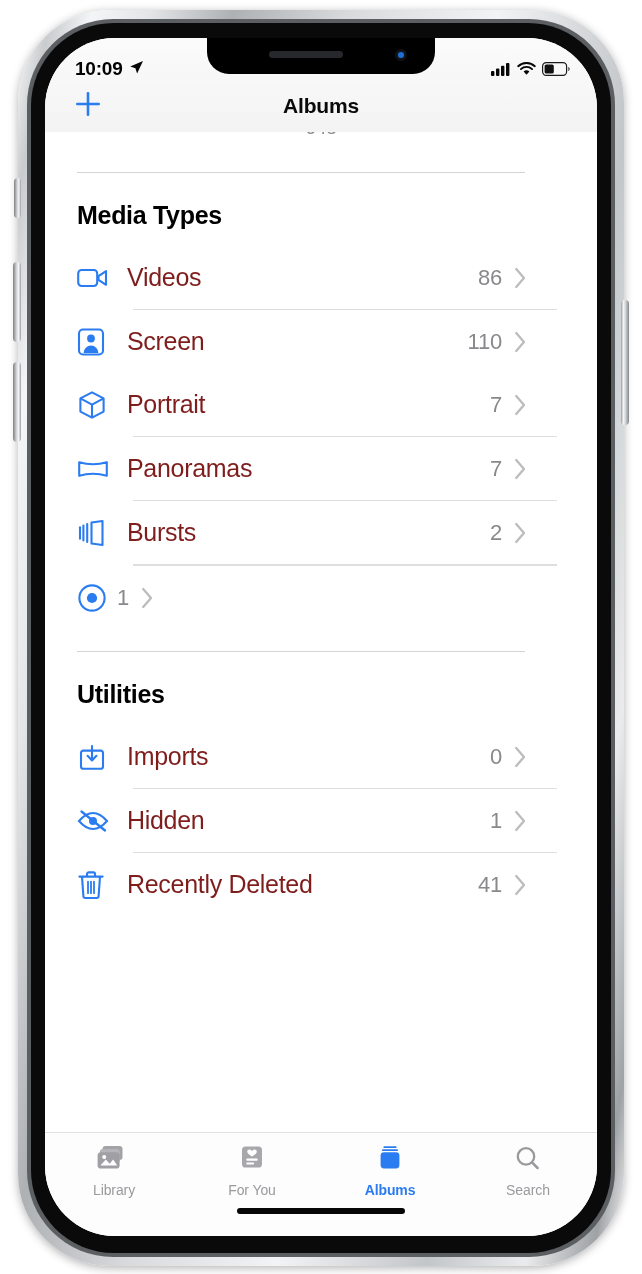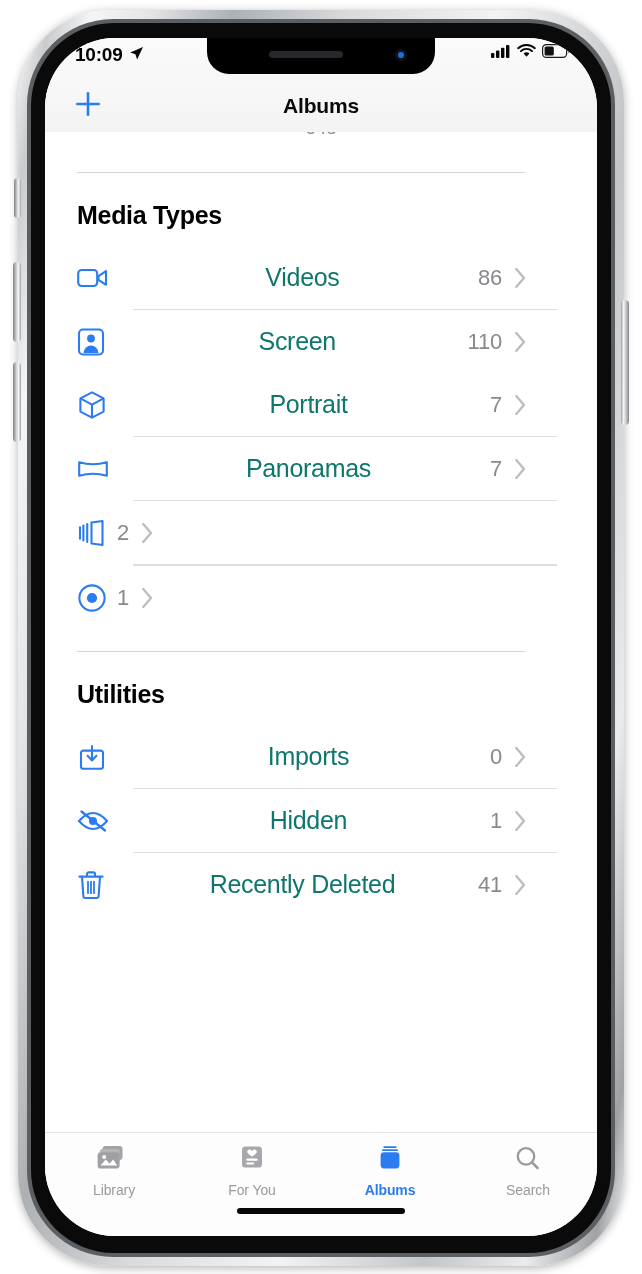--- a/index.html
+++ b/index.html
@@ -147,21 +147,21 @@
   }
 
   
   .statusbar {
     position: absolute;
     top: 0; left: 0;
     width: 552px;
     height: 42px;
     z-index: 30;
     display: flex;
-    align-items: flex-start;
+    align-items: flex-end;
     justify-content: space-between;
     padding: 6px 26px 0 30px;
     box-sizing: border-box;
     background: linear-gradient(180deg,#fbfbfb 0%, #f7f7f8 100%);
   }
   .status-left {
     display: flex;
     align-items: center;
     gap: 5px;
   }
@@ -261,24 +261,23 @@
   .row-icon {
     width: 40px;
     min-width: 40px;
     display: flex;
     align-items: center;
     justify-content: flex-start;
   }
   .row-label {
     flex: 1;
     font-size: 25px;
-    color: #0f766e;
+    color: #7f1d1d;
     letter-spacing: -0.3px;
     padding-left: 10px;
-    text-align: center;
   }
   .row-count {
     font-size: 22px;
     color: #89898d;
     padding-right: 12px;
     letter-spacing: -0.2px;
   }
   .row-chevron {
     display: flex;
     align-items: center;
@@ -500,20 +499,21 @@
 
       <div class="row">
         <span class="row-icon">
           <svg width="30" height="30" viewBox="0 0 30 30">
             <path d="M14.5 4.5 L25.5 3 v24 l-11 -1.5 z" fill="none" stroke="#2b7cf0" stroke-width="2.1" stroke-linejoin="round"></path>
             <path d="M10.2 6 v18" fill="none" stroke="#2b7cf0" stroke-width="2.1" stroke-linecap="round"></path>
             <path d="M6.4 7.6 v14.8" fill="none" stroke="#2b7cf0" stroke-width="2.1" stroke-linecap="round"></path>
             <path d="M3 9.2 v11.6" fill="none" stroke="#2b7cf0" stroke-width="2.1" stroke-linecap="round"></path>
           </svg>
         </span>
+        <span class="row-label">Bursts</span>
         <span class="row-count">2</span>
         <span class="row-chevron">
           <svg width="13" height="22" viewBox="0 0 13 22">
               <path d="M2.2 2 L10 11 L2.2 20" fill="none" stroke="#bcbcc0" stroke-width="2.3" stroke-linecap="round" stroke-linejoin="round"></path>
             </svg>
         </span>
       </div>
       <div class="row-sep"></div>
 
       <div class="row-sep"></div>

